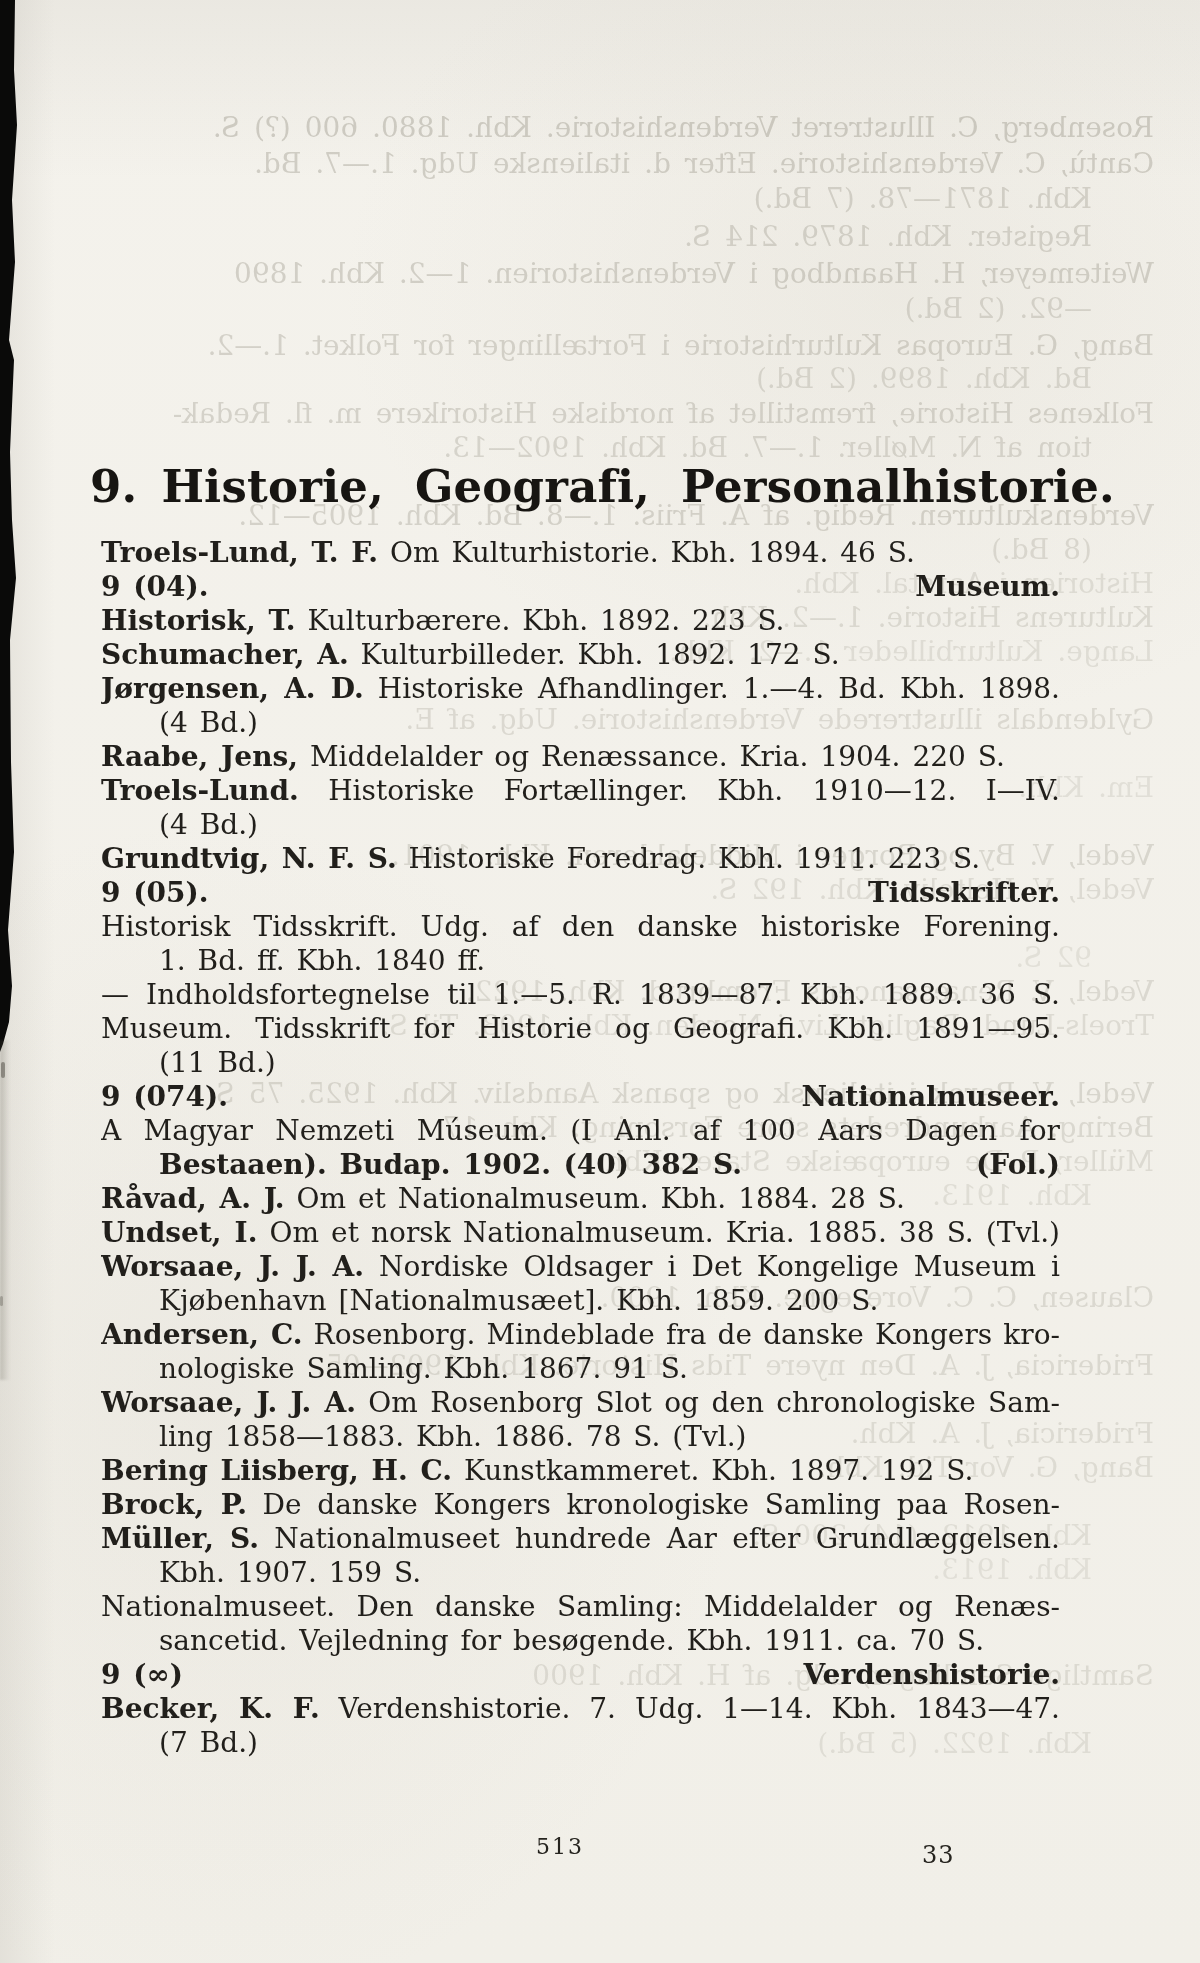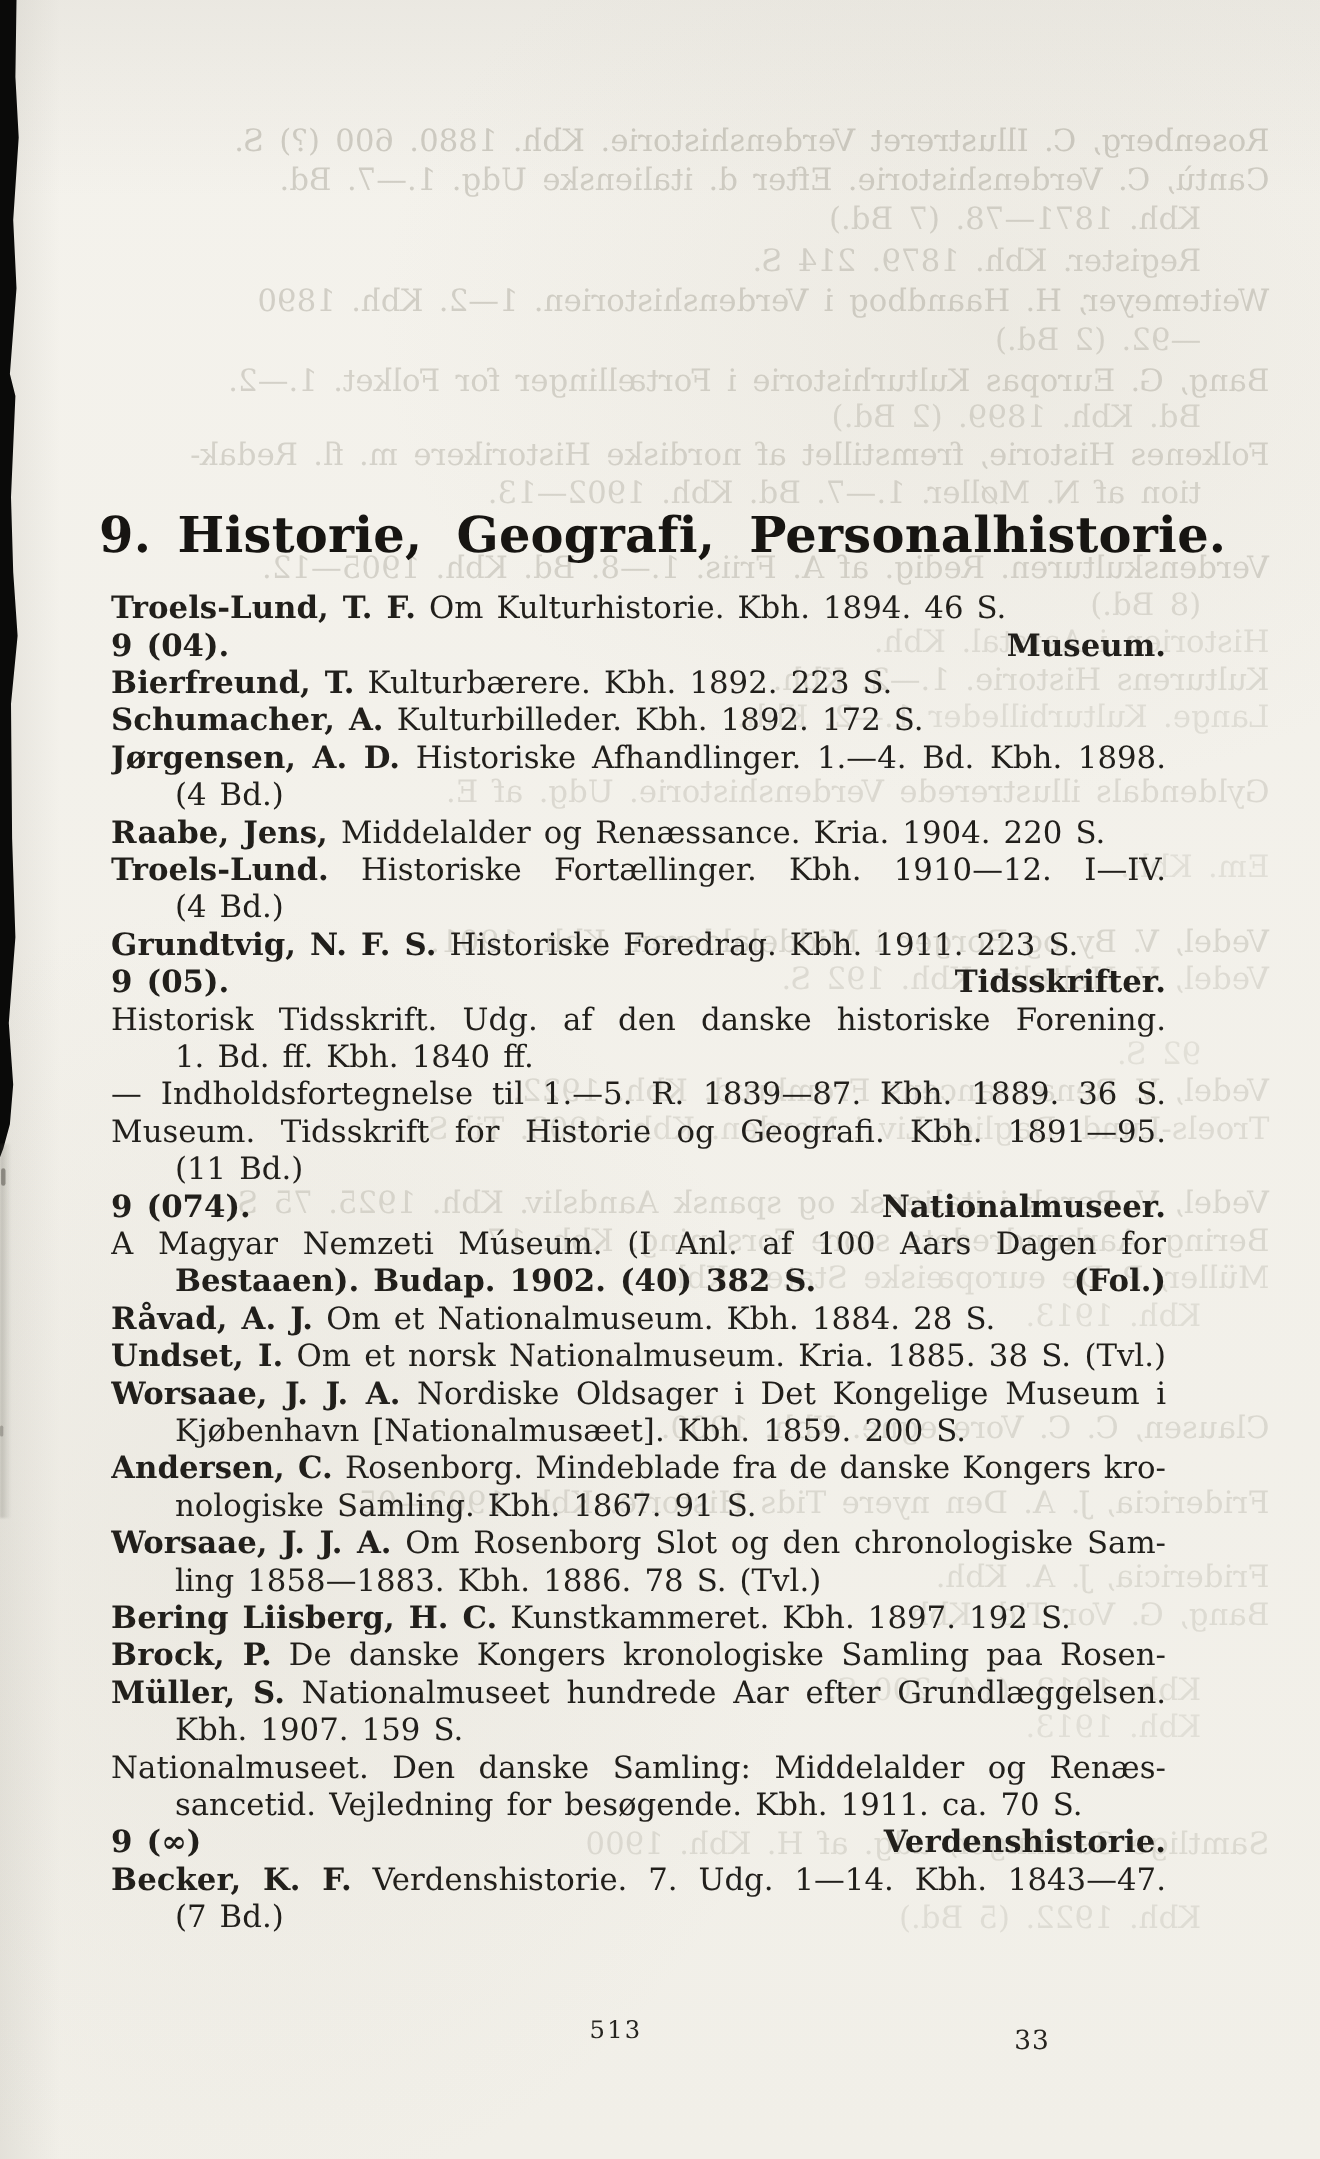--- a/index.html
+++ b/index.html
@@ -98,21 +98,21 @@
   <div class="heading">
     <span class="hnum">9.</span><span>Historie, Geografi, Personalhistorie.</span>
   </div>
 
   <div class="entries">
       <div class="line"><span class="b">Troels-Lund, T. F.</span> <span>Om Kulturhistorie.  Kbh. 1894.  46 S.</span></div>
       <div class="line section">
         <span class="b">9 (04).</span>
         <span class="b">Museum.</span>
       </div>
-      <div class="line"><span class="b">Bierfreund, T.</span> <span>Kulturbærere.  Kbh. 1892.  223 S.</span></div>
+      <div class="line"><span class="b">Historisk, T.</span> <span>Kulturbærere.  Kbh. 1892.  223 S.</span></div>
       <div class="line"><span class="b">Schumacher, A.</span> <span>Kulturbilleder.  Kbh. 1892.  172 S.</span></div>
       <div class="line fill"><span class="b">Jørgensen, A. D.</span> <span>Historiske Afhandlinger. 1.—4. Bd. Kbh. 1898.</span></div>
       <div class="line indent"><span>(4 Bd.)</span></div>
       <div class="line"><span class="b">Raabe, Jens,</span> <span>Middelalder og Renæssance.  Kria. 1904.  220 S.</span></div>
       <div class="line fill"><span class="b">Troels-Lund.</span> <span>Historiske Fortællinger. Kbh. 1910—12. I—IV.</span></div>
       <div class="line indent"><span>(4 Bd.)</span></div>
       <div class="line"><span class="b">Grundtvig, N. F. S.</span> <span>Historiske Foredrag.  Kbh. 1911.  223 S.</span></div>
       <div class="line section">
         <span class="b">9 (05).</span>
         <span class="b">Tidsskrifter.</span>

